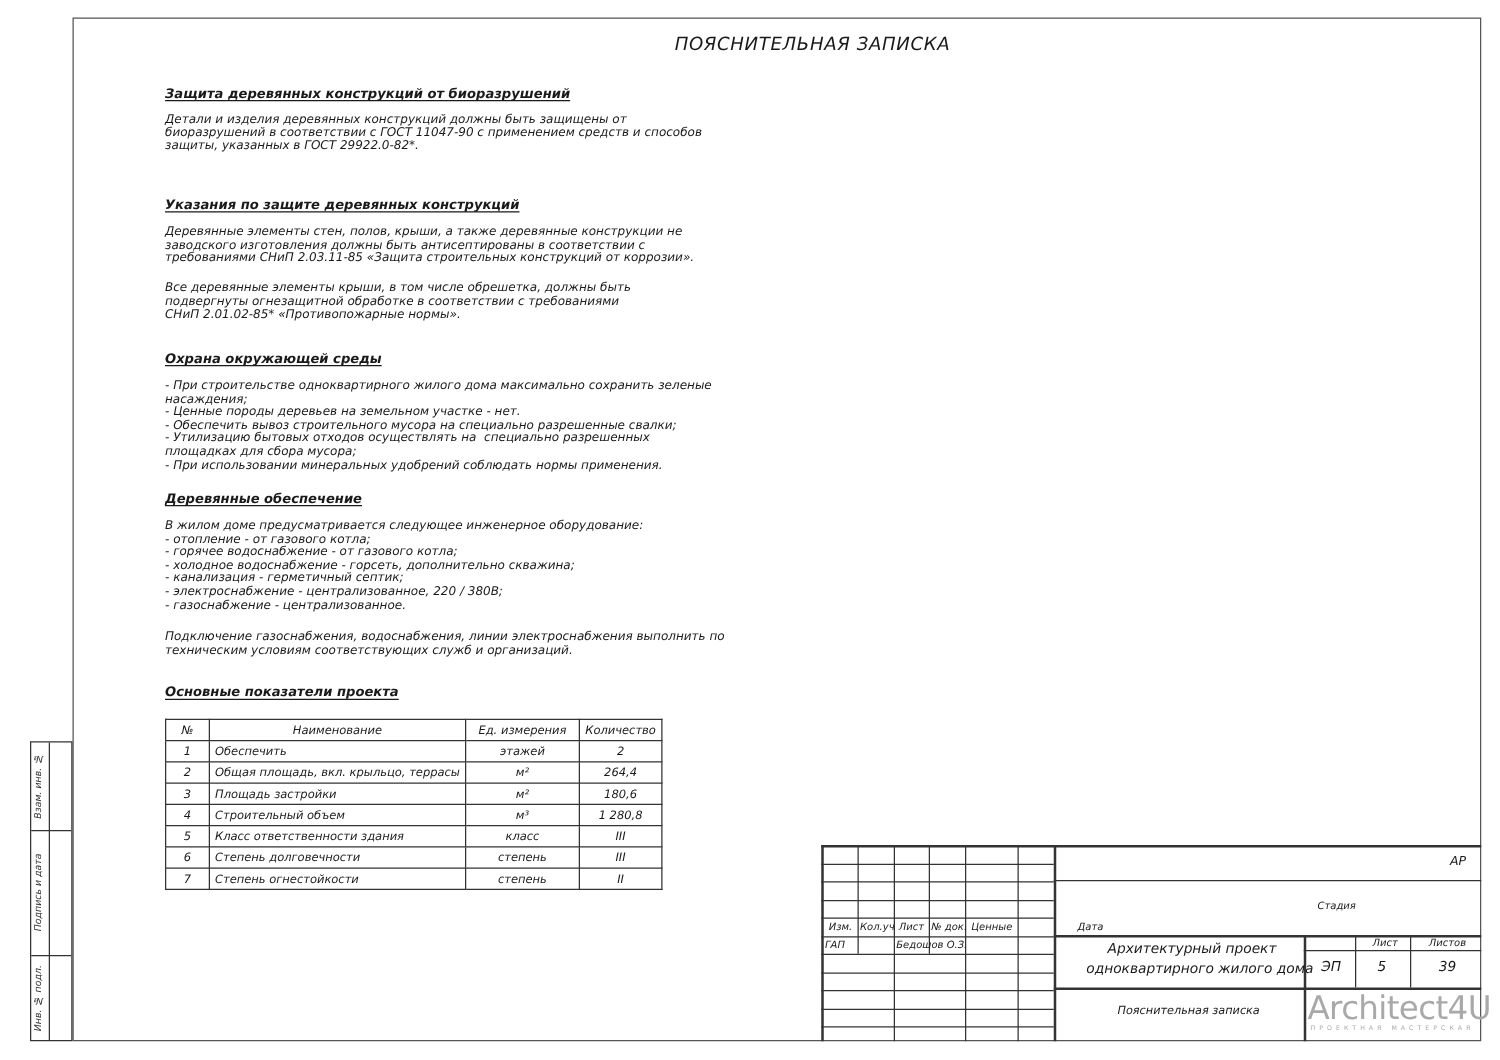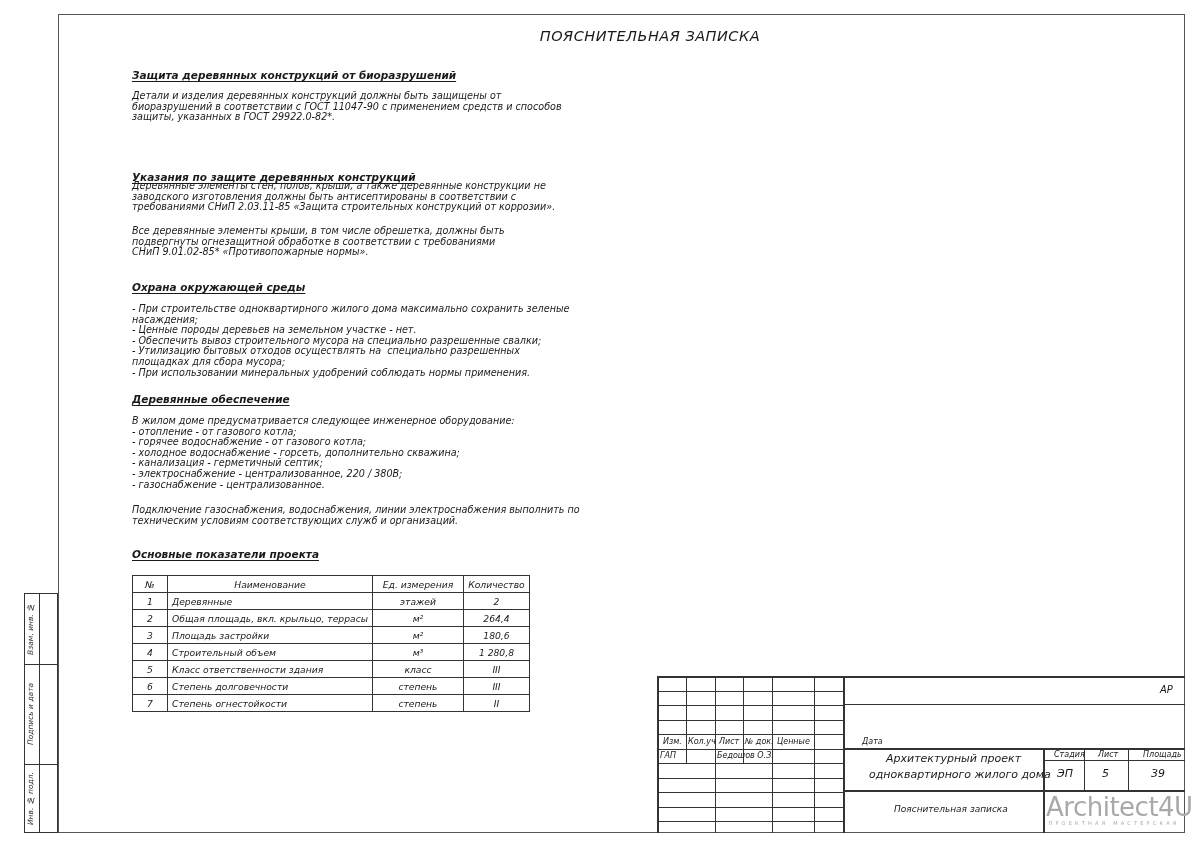--- a/index.html
+++ b/index.html
@@ -39,27 +39,27 @@
 
 <div class="frame"></div>
 
 <div class="title">ПОЯСНИТЕЛЬНАЯ ЗАПИСКА</div>
 
 <div class="h" style="top:69px">Защита деревянных конструкций от биоразрушений</div>
 <div class="p" style="top:91px">Детали и изделия деревянных конструкций должны быть защищены от
 биоразрушений в соответствии с ГОСТ 11047-90 с применением средств и способов
 защиты, указанных в ГОСТ 29922.0-82*.</div>
 
-<div class="h" style="top:171px">Указания по защите деревянных конструкций</div>
+<div class="h" style="top:158px">Указания по защите деревянных конструкций</div>
 <div class="p" style="top:181px">Деревянные элементы стен, полов, крыши, а также деревянные конструкции не
 заводского изготовления должны быть антисептированы в соответствии с
 требованиями СНиП 2.03.11-85 «Защита строительных конструкций от коррозии».</div>
 <div class="p" style="top:226px">Все деревянные элементы крыши, в том числе обрешетка, должны быть
 подвергнуты огнезащитной обработке в соответствии с требованиями
-СНиП 9.01.02-85* «Противопожарные нормы».</div>
+СНиП 2.01.02-85* «Противопожарные нормы».</div>
 
 <div class="h" style="top:281px">Охрана окружающей среды</div>
 <div class="p" style="top:304px">- При строительстве одноквартирного жилого дома максимально сохранить зеленые
 насаждения;
 - Ценные породы деревьев на земельном участке - нет.
 - Обеспечить вывоз строительного мусора на специально разрешенные свалки;
 - Утилизацию бытовых отходов осуществлять на  специально разрешенных
 площадках для сбора мусора;
 - При использовании минеральных удобрений соблюдать нормы применения.</div>
 
@@ -79,21 +79,21 @@
 <table class="ind">
   <tbody>
       <tr>
     <td class="c" style="width:26px">№</td>
     <td class="c" style="width:189px">Наименование</td>
     <td class="c" style="width:82px">Ед. измерения</td>
     <td class="c" style="width:57px">Количество</td>
   </tr>
   <tr>
     <td class="c">1</td>
-    <td>Деревянные</td>
+    <td>Обеспечить</td>
     <td class="c">этажей</td>
     <td class="c">2</td>
   </tr>
   <tr>
     <td class="c">2</td>
     <td>Общая площадь, вкл. крыльцо, террасы</td>
     <td class="c">м²</td>
     <td class="c">264,4</td>
   </tr>
   <tr>
@@ -179,23 +179,23 @@
 <div class="tbt" style="left:745px;top:737px">№ док.</div>
 <div class="tbt" style="left:777px;top:737px">Ценные</div>
 <div class="tbt" style="left:862px;top:737px">Дата</div>
 
 <div class="tbt" style="left:660px;top:751px">ГАП</div>
 <div class="tbt" style="left:717px;top:751px">Бедошов О.З.</div>
 
 <div class="tbt big" style="left:886px;top:752px">Архитектурный проект</div>
 <div class="tbt big" style="left:869px;top:768px">одноквартирного жилого дома</div>
 
-<div class="tbt" style="left:1054px;top:750px">Стадия</div>
+<div class="tbt" style="left:1054px;top:720px">Стадия</div>
 <div class="tbt" style="left:1098px;top:750px">Лист</div>
-<div class="tbt" style="left:1143px;top:750px">Площадь</div>
+<div class="tbt" style="left:1143px;top:750px">Листов</div>
 
 <div class="tbt big" style="left:1057px;top:767px">ЭП</div>
 <div class="tbt big" style="left:1102px;top:767px">5</div>
 <div class="tbt big" style="left:1151px;top:767px">39</div>
 
 <div class="tbt" style="left:894px;top:804px;font-size:9px">Пояснительная записка</div>
 
 <div class="logo">
   <div class="l1">Architect4U</div>
   <div class="l2">ПРОЕКТНАЯ МАСТЕРСКАЯ</div>

